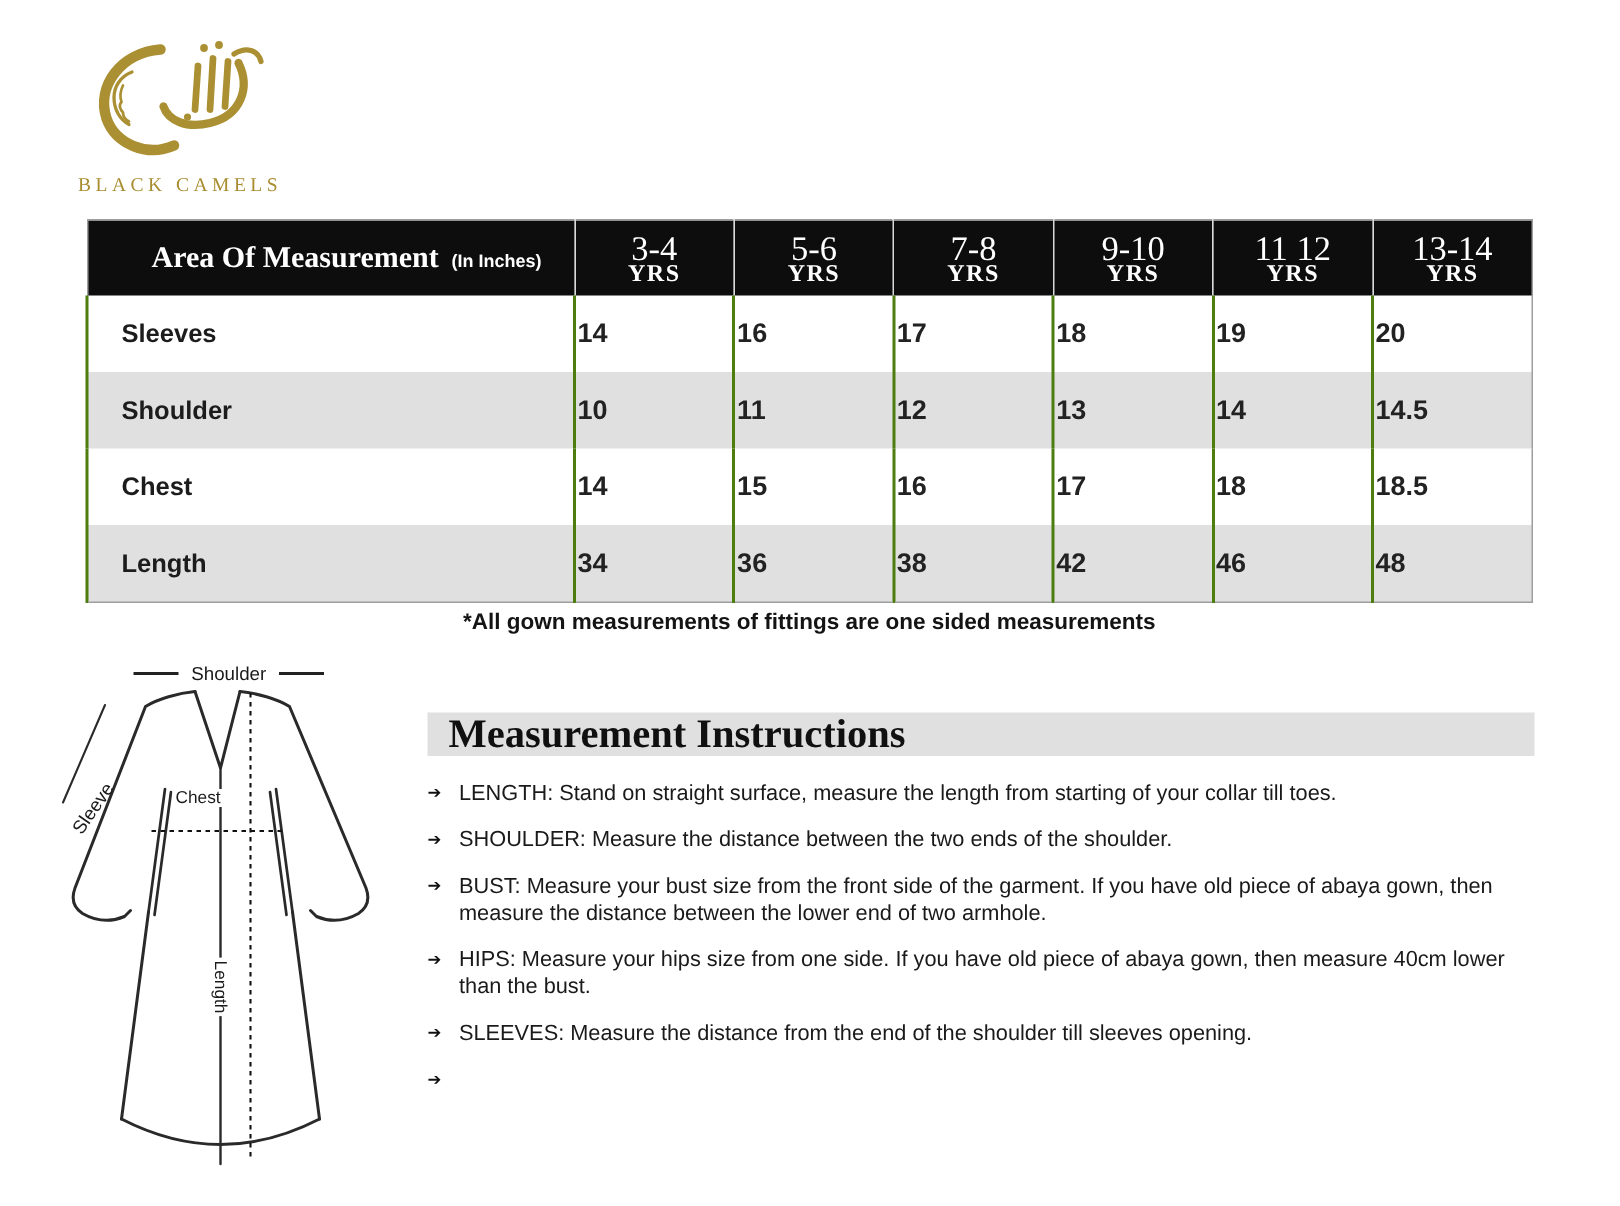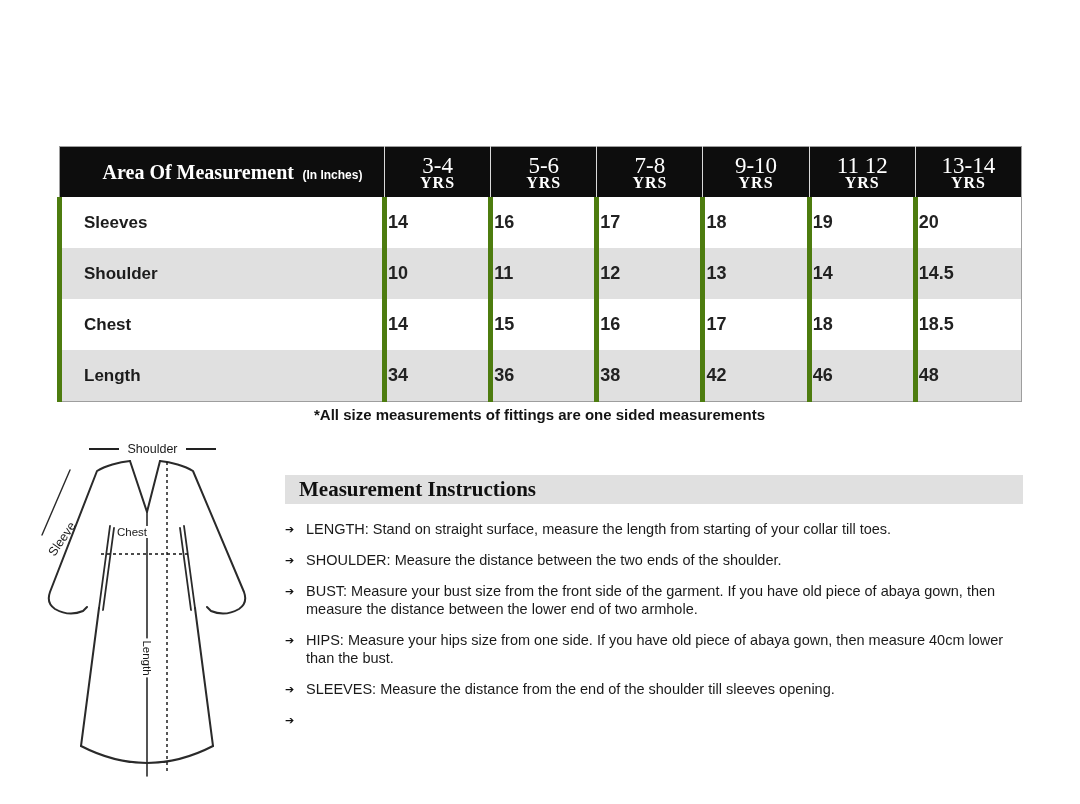--- a/index.html
+++ b/index.html
@@ -20,21 +20,21 @@
                    border:1px solid #9e9e9e;}
   table.size-table col.c-area{width:325px;}
   table.size-table th{background:#0d0d0d;color:#fff;height:48px;vertical-align:middle;}
   th.area-th{text-align:center;padding-left:22px;}
   .area-main{font-family:"Liberation Serif",serif;font-size:20px;font-weight:600;}
   .area-sub{font-family:"Liberation Sans",sans-serif;font-size:12px;font-weight:700;margin-left:4px;}
   th.size-th{border-left:1px solid #d9d9d9;text-align:center;}
   .col-range{display:block;font-family:"Liberation Serif",serif;font-size:23px;line-height:22px;font-weight:500;}
   .col-unit{display:block;font-family:"Liberation Serif",serif;font-size:16px;line-height:12px;
             font-weight:700;letter-spacing:1px;}
-  table.size-table td{height:49px;border-left:5px solid #4d7c0f;vertical-align:middle;}
+  table.size-table td{height:49px;border-left:2px solid #4d7c0f;vertical-align:middle;}
   td.row-label{border-left:none;text-align:left;padding-left:22px;font-weight:700;font-size:17px;color:#1c1c1c;}
   td.val{font-weight:700;font-size:18px;color:#222;}
   tr.alt{background:#e0e0e0;}
 
   .note{position:absolute;left:57px;top:406px;width:965px;text-align:center;
         font-weight:700;font-size:15px;color:#141414;}
 
   
   .diagram{position:absolute;left:35px;top:440px;width:235px;height:352px;}
   .shoulder-label{position:absolute;top:2px;left:0;width:100%;display:flex;align-items:center;
@@ -43,32 +43,55 @@
   .garment-svg{position:absolute;left:0;top:18px;}
   .sleeve-label{position:absolute;left:8px;top:92px;transform:rotate(-55deg);
                 transform-origin:center;font-size:12.5px;color:#1a1a1a;}
   .chest-label{position:absolute;left:80px;top:86px;font-size:11.5px;color:#1a1a1a;background:#fff;padding:0 2px;}
   .length-label{position:absolute;left:92px;top:212px;transform:rotate(90deg);
                 transform-origin:center;font-size:11.5px;color:#1a1a1a;background:#fff;padding:0 2px;}
 
   
   .instructions{position:absolute;left:285px;top:475px;width:738px;}
   .inst-title-bar{height:29px;background:#e0e0e0;display:flex;align-items:center;padding-left:14px;}
-  .inst-title{font-family:"Liberation Serif",serif;font-size:21px;font-weight:600;color:#101010;text-align:right;}
+  .inst-title{font-family:"Liberation Serif",serif;font-size:27px;font-weight:600;color:#101010;text-align:right;}
   .inst-intro{margin-top:14px;padding-left:11px;font-size:14.5px;color:#1a1a1a;}
   .inst-list{margin-top:16px;}
   .inst-item{display:flex;gap:7px;margin-bottom:13px;font-size:14.5px;line-height:18px;color:#1a1a1a;}
   .arrow-icon{flex:0 0 14px;font-size:11px;line-height:18px;color:#111;}
   .inst-term{white-space:pre;}
 </style>
 </head>
 <body>
 
 <div class="canvas">
 
+  <div class="logo">
+    <svg width="130" height="88" viewBox="0 0 130 88">
+      <g fill="none" stroke="#ab9033" stroke-linecap="round">
+
+        <path d="M52,9 C26,11 9,33 16,55 C22,72 43,81 61,73" stroke-width="7"></path>
+
+        <path d="M33,24 C25,27 21,34 21,41 C21,49 25,56 31,59" stroke-width="2.2"></path>
+        <path d="M27,33 C25,37 25,41 26,44 C24,46 25,49 27,51 C27,54 29,56 31,57" stroke-width="1.8"></path>
+
+        <path d="M77,20 L75,49" stroke-width="4.5"></path>
+        <path d="M87,15 L85,49" stroke-width="4.5"></path>
+        <path d="M97,17 L95,47" stroke-width="4.5"></path>
+        <path d="M104,18 C112,34 106,53 85,58 C69,62 57,56 54,47" stroke-width="5.5"></path>
+        <path d="M101,12 C109,7 117,9 119,17" stroke-width="3.5"></path>
+      </g>
+      <g fill="#ab9033" stroke="none">
+        <circle cx="81" cy="8" r="2.6"></circle>
+        <circle cx="91" cy="6" r="2.6"></circle>
+        <circle cx="70" cy="54" r="2.4"></circle>
+      </g>
+    </svg>
+    <div class="logo-text">BLACK CAMELS</div>
+  </div>
 
 
   <div class="size-table-wrap">
     <table class="size-table">
       <colgroup>
         <col class="c-area">
           <col>
           <col>
           <col>
           <col>
@@ -141,21 +164,21 @@
           <td class="val">36</td>
           <td class="val">38</td>
           <td class="val">42</td>
           <td class="val">46</td>
           <td class="val">48</td>
         </tr>
       </tbody>
     </table>
   </div>
 
-  <div class="note">*All size  measurements of fittings are one sided measurements</div>
+  <div class="note">*All gown  measurements of fittings are one sided measurements</div>
 
   <div class="diagram">
     <div class="shoulder-label">
       <span class="dash-line"></span>
       <span>Shoulder</span>
       <span class="dash-line"></span>
     </div>
     <svg class="garment-svg" width="235" height="332" viewBox="0 0 235 332">
       <g fill="none" stroke="#2a2a2a" stroke-width="2" stroke-linecap="round" stroke-linejoin="round">
 

